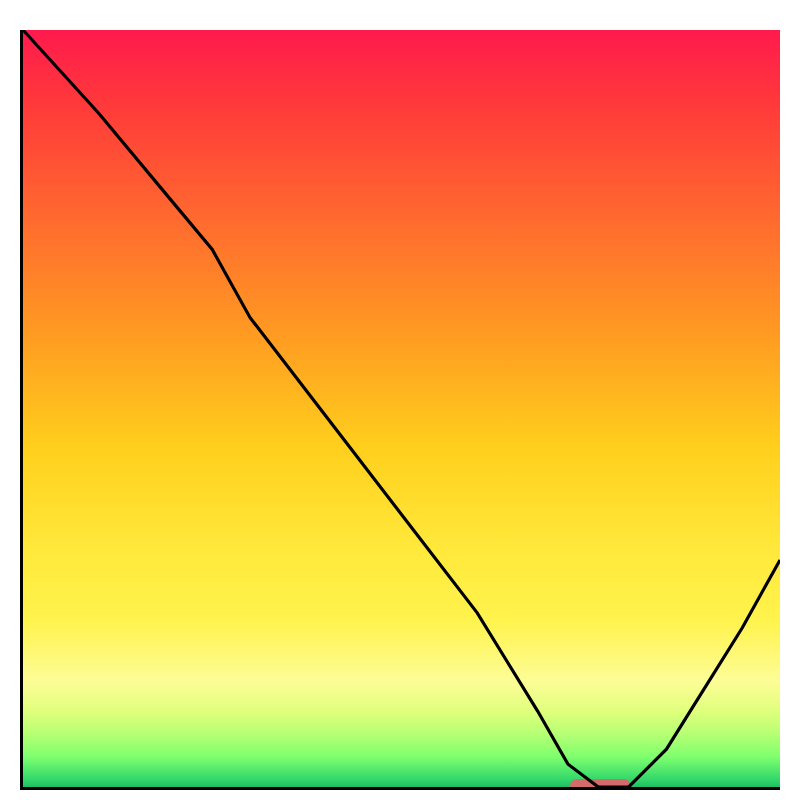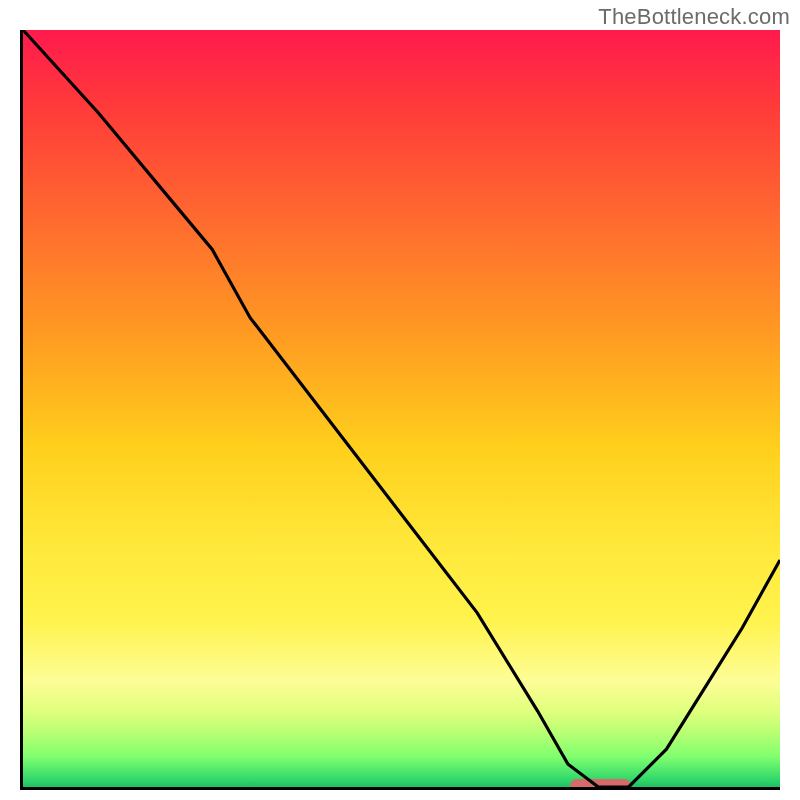--- a/index.html
+++ b/index.html
@@ -67,21 +67,20 @@
     left: 0;
     top: 0;
     width: 100%;
     height: 100%;
   }
 </style>
 </head>
 <body>
 
 <div class="container">
-  <div class="watermark">TheBottleneck.com</div>
 
   <div class="plot-frame">
     <div class="gradient-bg"></div>
     <div class="marker" id="marker" style="left: 547.2px; width: 60.8px; top: 749.2px; height: 14px; background: rgb(212, 106, 106);"></div>
     <svg class="curve" id="curve-svg" viewBox="0 0 760 760" preserveAspectRatio="none">
       <path id="curve-path" d="M0.0 0.0 L76.0 83.6 L152.0 174.8 L190.0 220.4 L228.0 288.8 L304.0 387.6 L380.0 486.4 L456.0 585.2 L516.8 684.0 L547.2 737.2 L577.6 760.0 L608.0 760.0 L646.0 722.0 L684.0 661.2 L722.0 600.4 L760.0 532.0" stroke="#000000" stroke-width="3.2" fill="none"></path>
     </svg>
   </div>
 </div>
 

